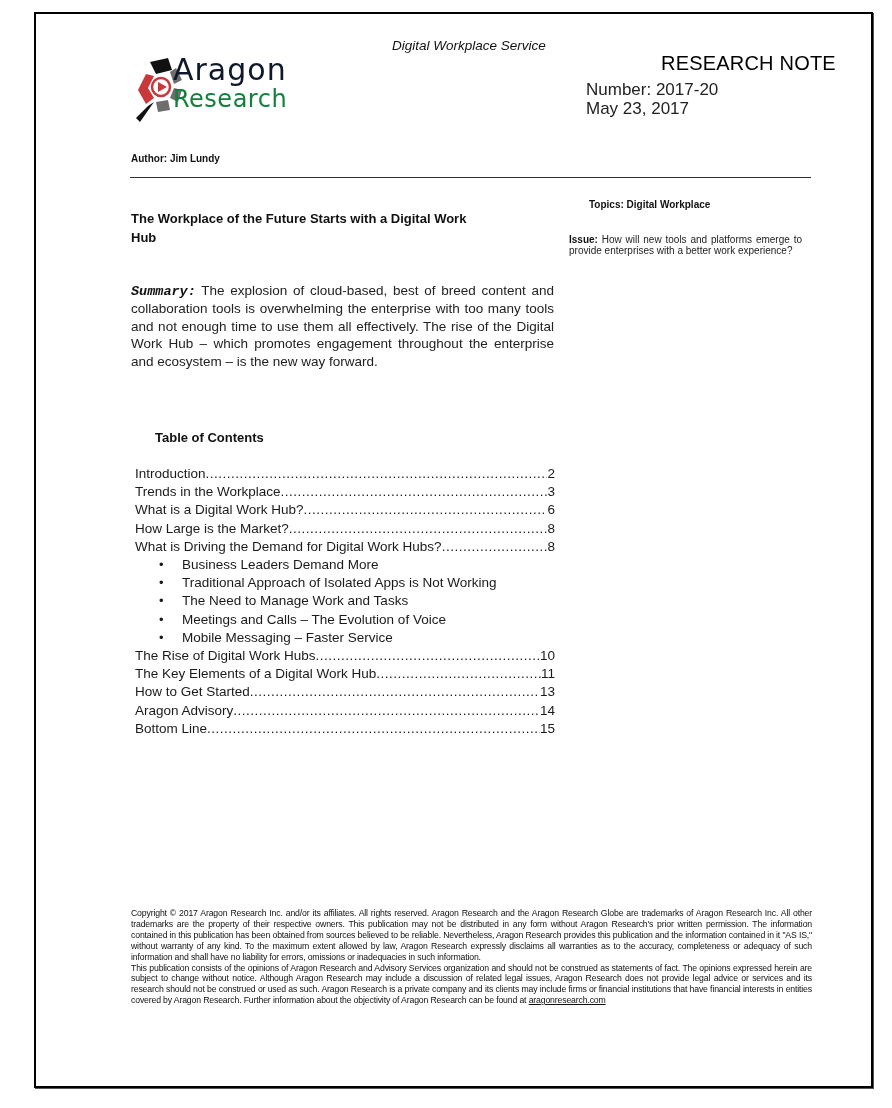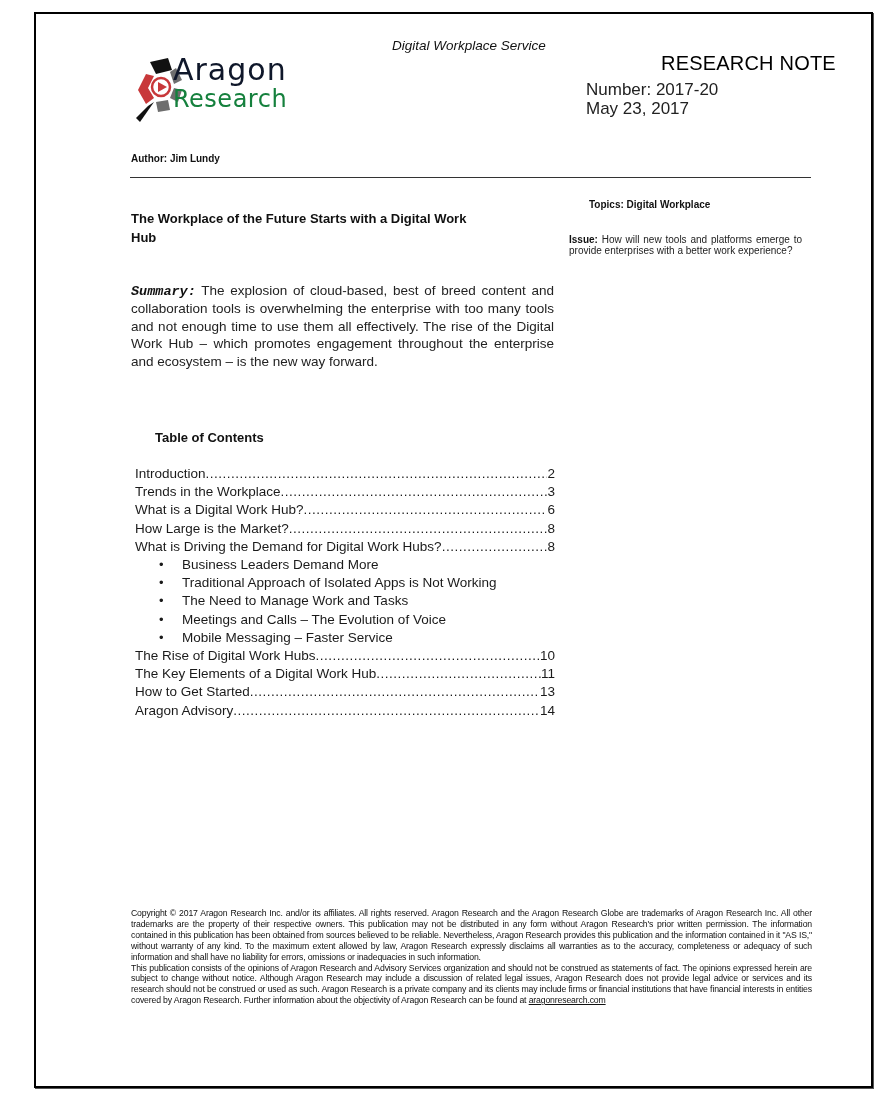--- a/index.html
+++ b/index.html
@@ -327,18 +327,23 @@
   <div class="toc-row">
     <span class="label">How to Get Started</span>
     <span class="leader"></span>
     <span class="page-num">13</span>
   </div>
   <div class="toc-row">
     <span class="label">Aragon Advisory</span>
     <span class="leader"></span>
     <span class="page-num">14</span>
   </div>
+  <div class="toc-row">
+    <span class="label">Bottom Line</span>
+    <span class="leader"></span>
+    <span class="page-num">15</span>
+  </div>
 </div>
 
 <div class="copyright">
   <p>Copyright © 2017 Aragon Research Inc. and/or its affiliates. All rights reserved. Aragon Research and the Aragon Research Globe are trademarks of Aragon Research Inc. All other trademarks are the property of their respective owners. This publication may not be distributed in any form without Aragon Research's prior written permission. The information contained in this publication has been obtained from sources believed to be reliable. Nevertheless, Aragon Research provides this publication and the information contained in it "AS IS," without warranty of any kind. To the maximum extent allowed by law, Aragon Research expressly disclaims all warranties as to the accuracy, completeness or adequacy of such information and shall have no liability for errors, omissions or inadequacies in such information.</p>
   <p><span>This publication consists of the opinions of Aragon Research and Advisory Services organization and should not be construed as statements of fact. The opinions expressed herein are subject to change without notice. Although Aragon Research may include a discussion of related legal issues, Aragon Research does not provide legal advice or services and its research should not be construed or used as such. Aragon Research is a private company and its clients may include firms or financial institutions that have financial interests in entities covered by Aragon Research. Further information about the objectivity of Aragon Research can be found at </span><a>aragonresearch.com</a></p>
 </div>
 
 </body></html>

